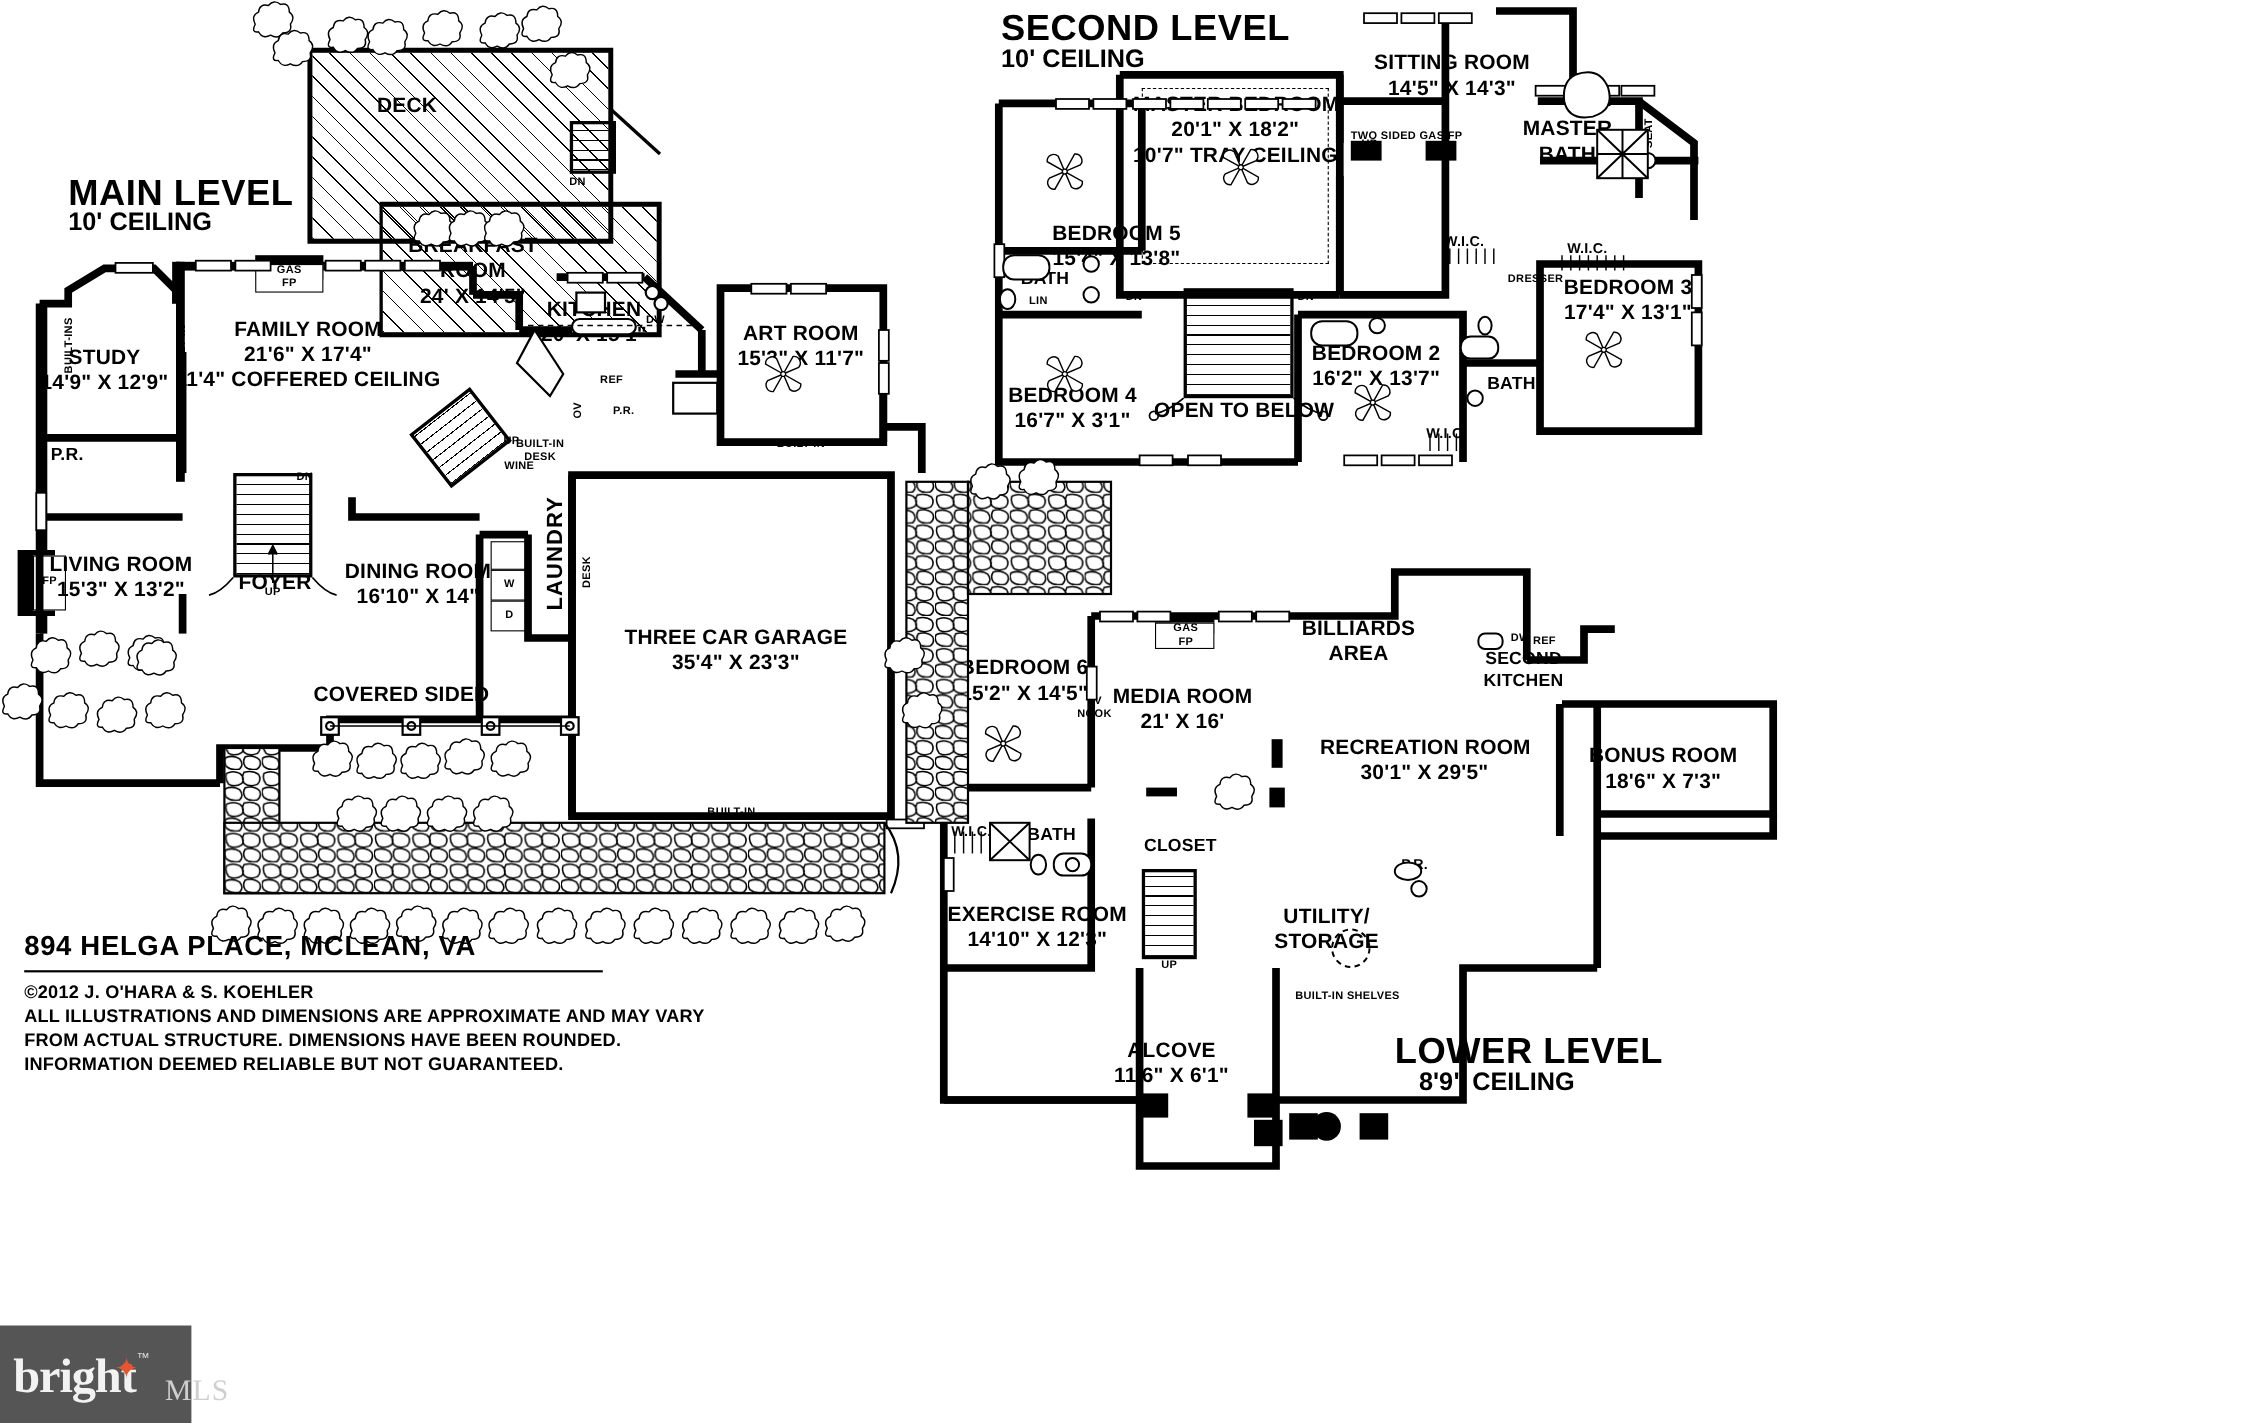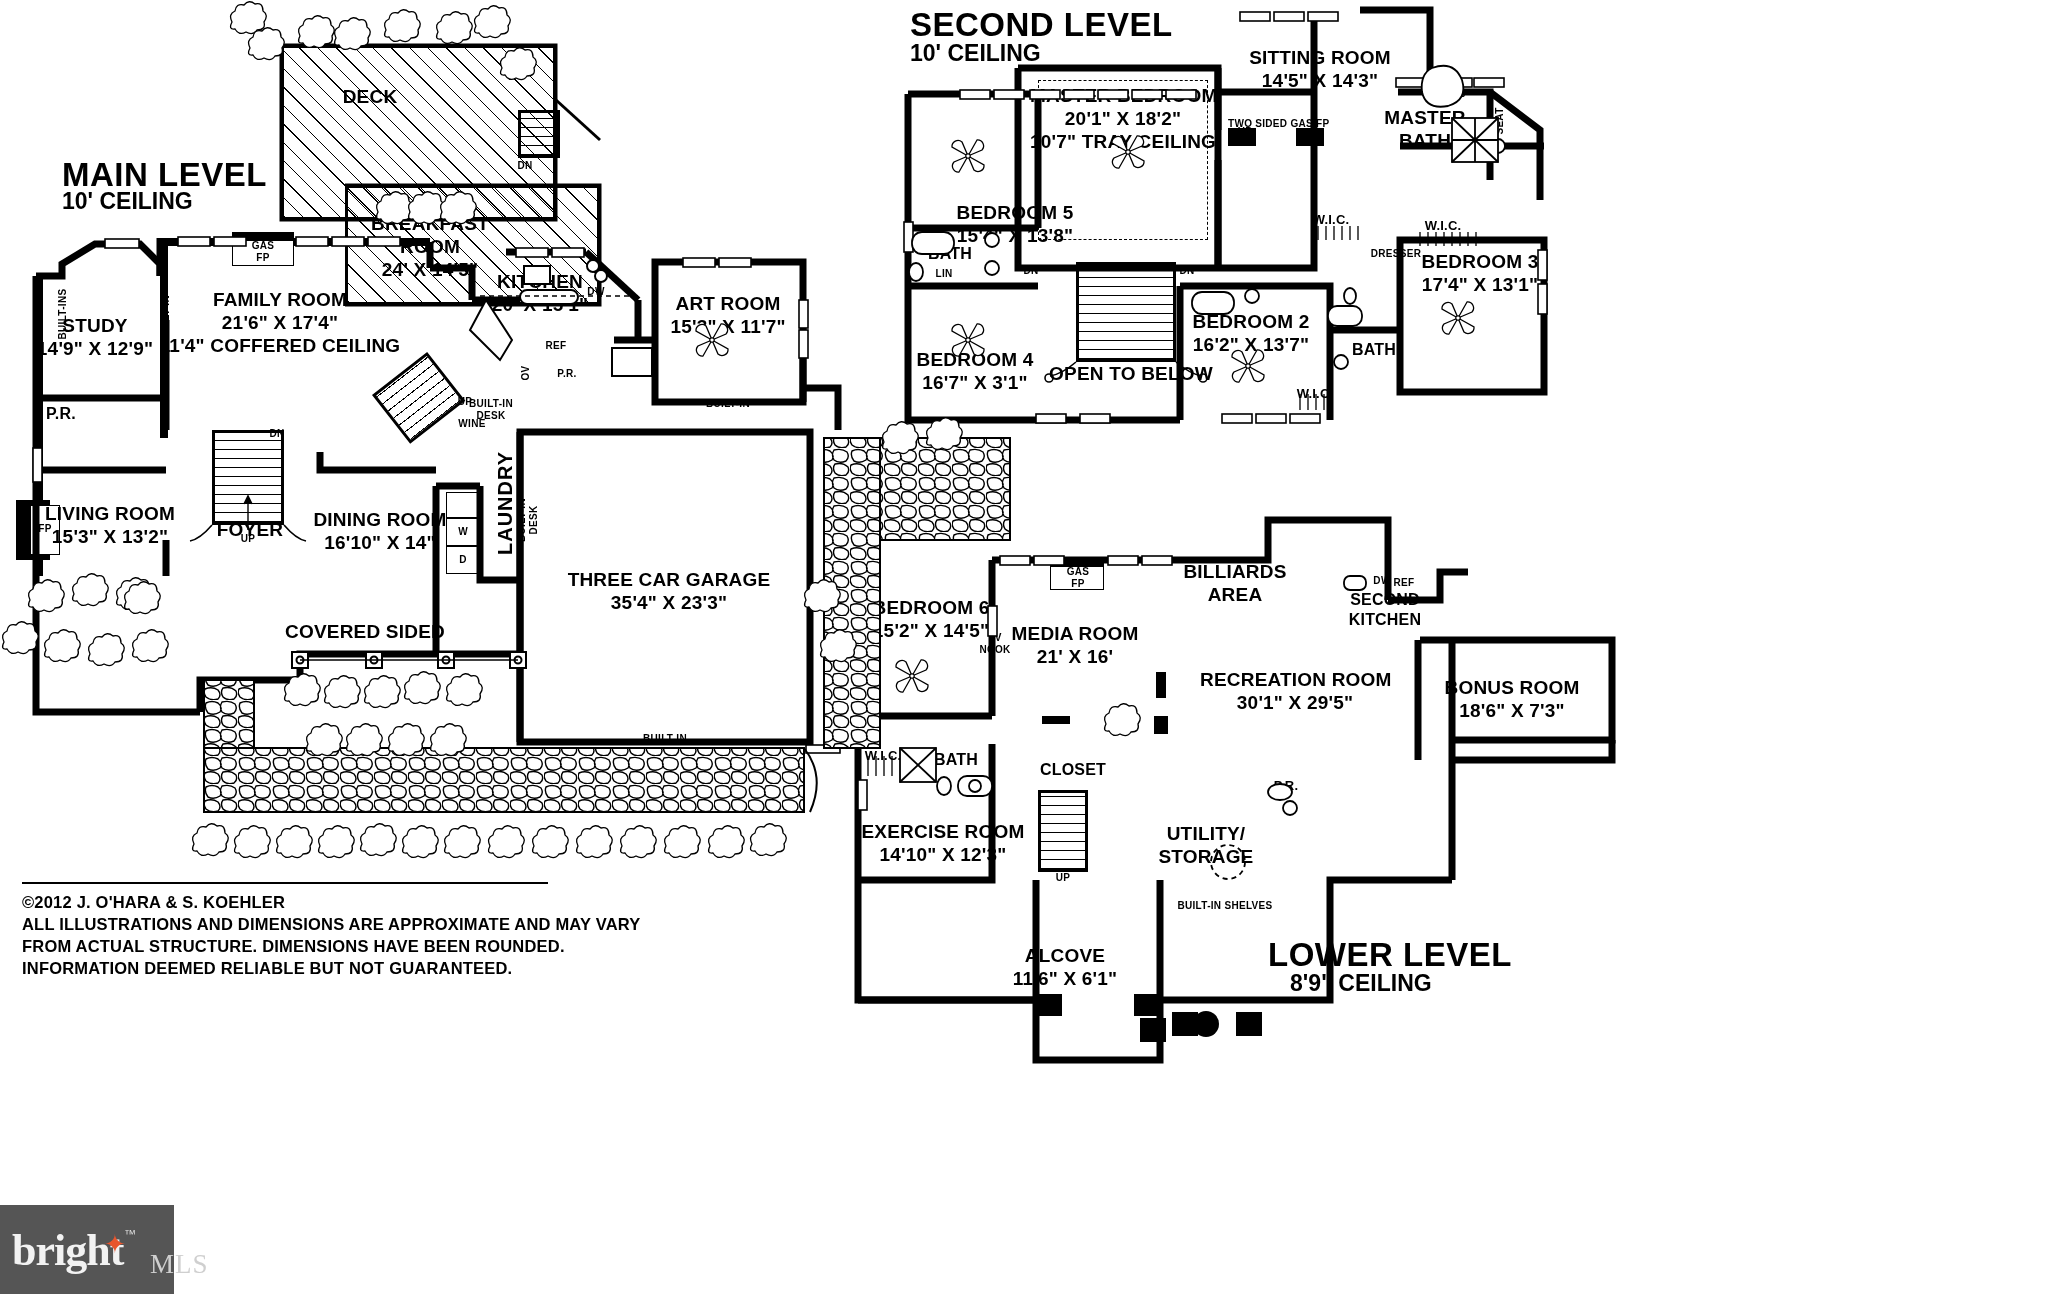--- a/index.html
+++ b/index.html
@@ -599,20 +599,21 @@
 
     <g>
       <use href="#bush" x="898" y="440"></use>
         <use href="#bush" x="942" y="436"></use>
       <use href="#bush" x="820" y="598"></use>
         <use href="#bush" x="836" y="648"></use>
       <use href="#bush" x="1120" y="722"></use>
     </g>
   </svg>
 
+  <div class="addr" style="left:22px;top:846px;">894 HELGA PLACE, MCLEAN, VA</div>
   <div class="addr-rule" style="left:22px;top:882px;width:526px;"></div>
   <div class="disc" style="left:22px;top:892px;">
     <div>©2012 J. O'HARA &amp; S. KOEHLER</div>
     <div>ALL ILLUSTRATIONS AND DIMENSIONS ARE APPROXIMATE AND MAY VARY</div>
     <div>FROM ACTUAL STRUCTURE. DIMENSIONS HAVE BEEN ROUNDED.</div>
     <div>INFORMATION DEEMED RELIABLE BUT NOT GUARANTEED.</div>
   </div>
 
   <div id="wm">
     <span class="bw">bright</span>

